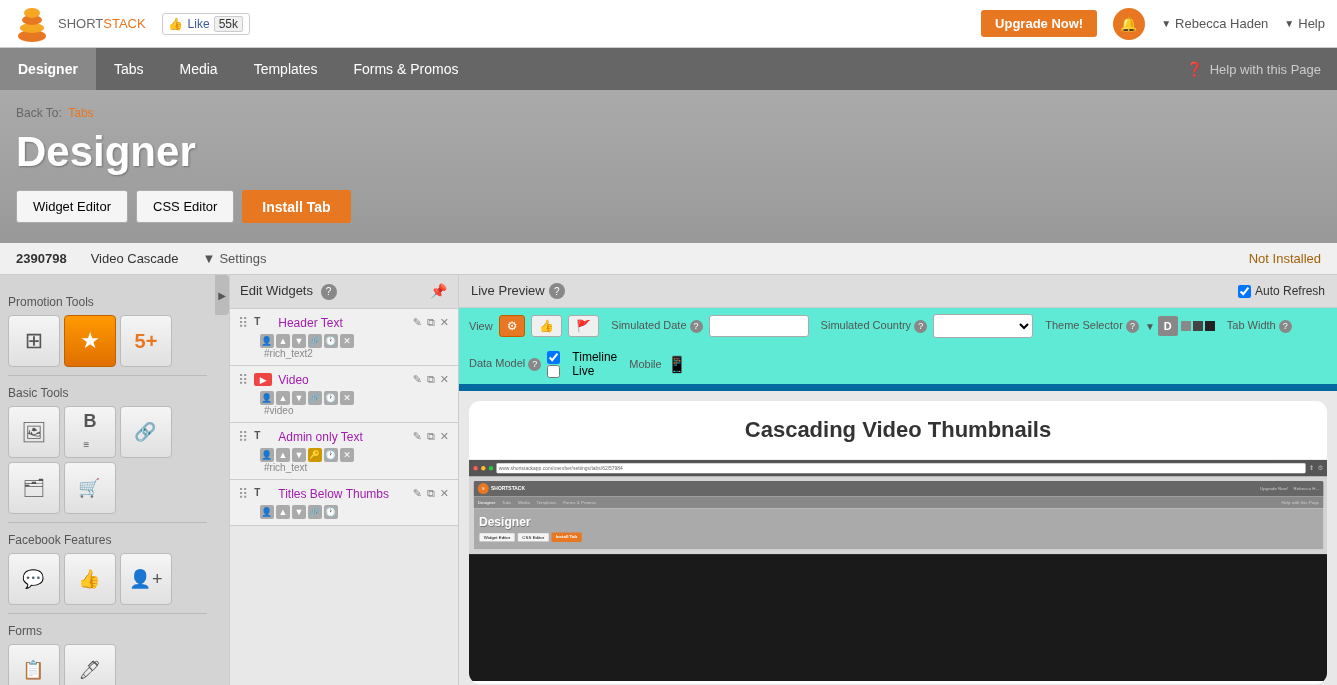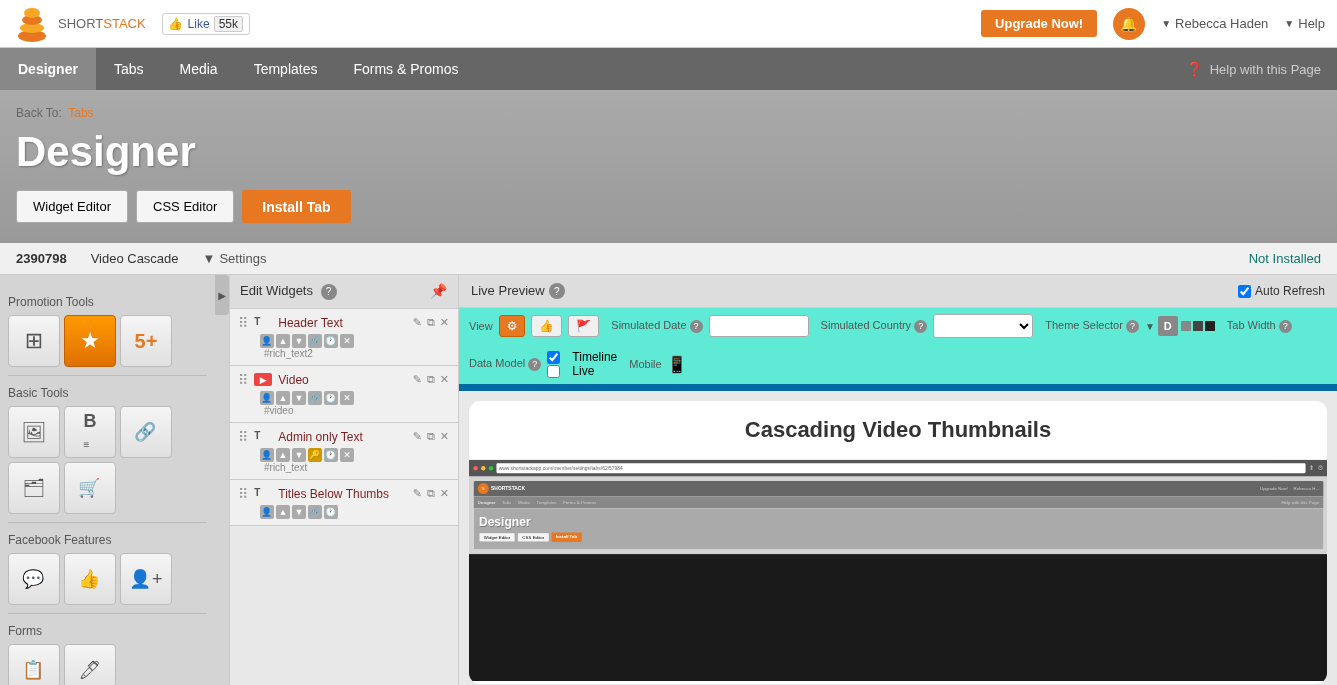--- a/index.html
+++ b/index.html
@@ -101,21 +101,21 @@
       padding: 8px 16px;
       display: flex;
       align-items: center;
       gap: 24px;
       font-size: 13px;
       color: #444;
     }
     .sub-bar-id { color: #333; font-weight: bold; }
     .sub-bar-name { color: #333; }
     .sub-bar-settings { color: #555; display: flex; align-items: center; gap: 4px; cursor: pointer; }
-    .not-installed { margin-left: auto; color: #0f766e; font-size: 13px; }
+    .not-installed { margin-left: auto; color: #a16207; font-size: 13px; }
 
     
     .main-content {
       display: flex;
       background: #d4d4d4;
       height: calc(685px - 48px - 42px - 36px - 100px - 40px);
       min-height: 360px;
     }
 
     
@@ -174,21 +174,21 @@
     .widget-item-header {
       display: flex;
       align-items: center;
       gap: 6px;
       margin-bottom: 3px;
     }
     .drag-handle { color: #999; font-size: 14px; cursor: grab; }
     .widget-type-icon { width: 18px; height: 14px; background: #e44; border-radius: 2px; flex-shrink: 0; }
     .widget-type-icon.video { background: #e44; }
     .widget-type-icon.text { background: transparent; }
-    .widget-name { font-size: 12px; color: #7f1d1d; flex: 1; }
+    .widget-name { font-size: 12px; color: #a21caf; flex: 1; }
     .widget-actions { display: flex; gap: 3px; }
     .widget-action-btn { color: #888; font-size: 11px; cursor: pointer; padding: 1px; }
     .widget-tag { font-size: 10px; color: #888; padding-left: 26px; }
     .widget-controls { display: flex; gap: 2px; padding-left: 22px; margin-top: 2px; }
     .widget-ctrl { width: 14px; height: 14px; border-radius: 2px; background: #aaa; display: flex; align-items: center; justify-content: center; cursor: pointer; font-size: 9px; color: #fff; }
     .widget-ctrl.gold { background: #c90; }
 
     
     .right-panel {
       flex: 1;

